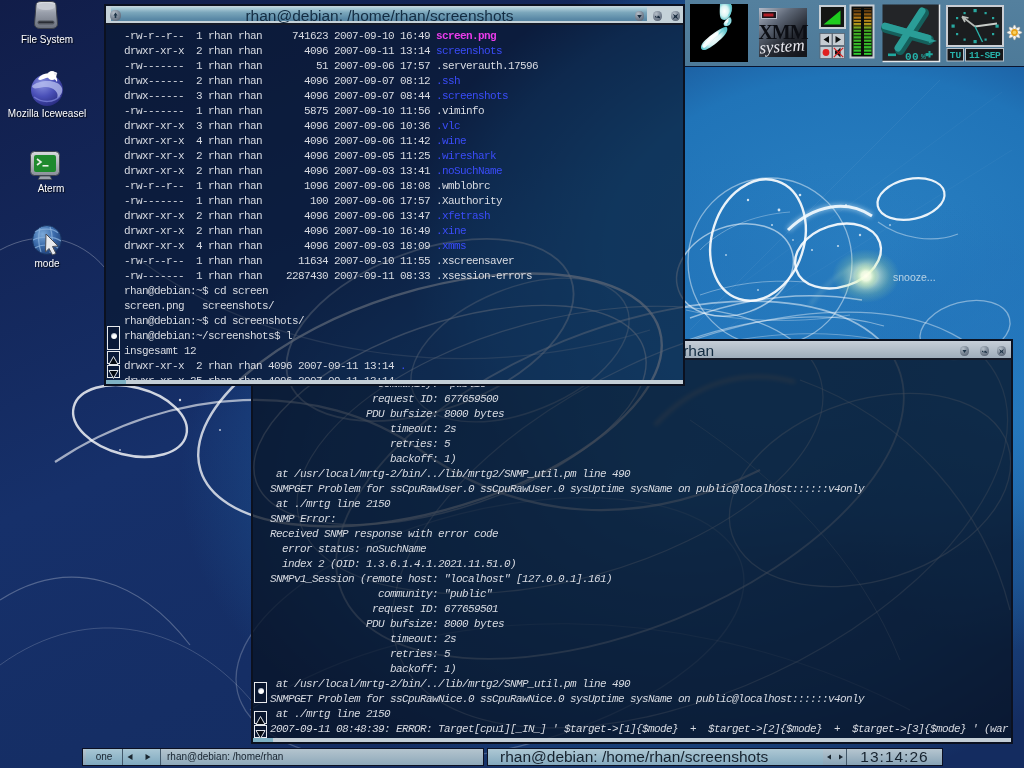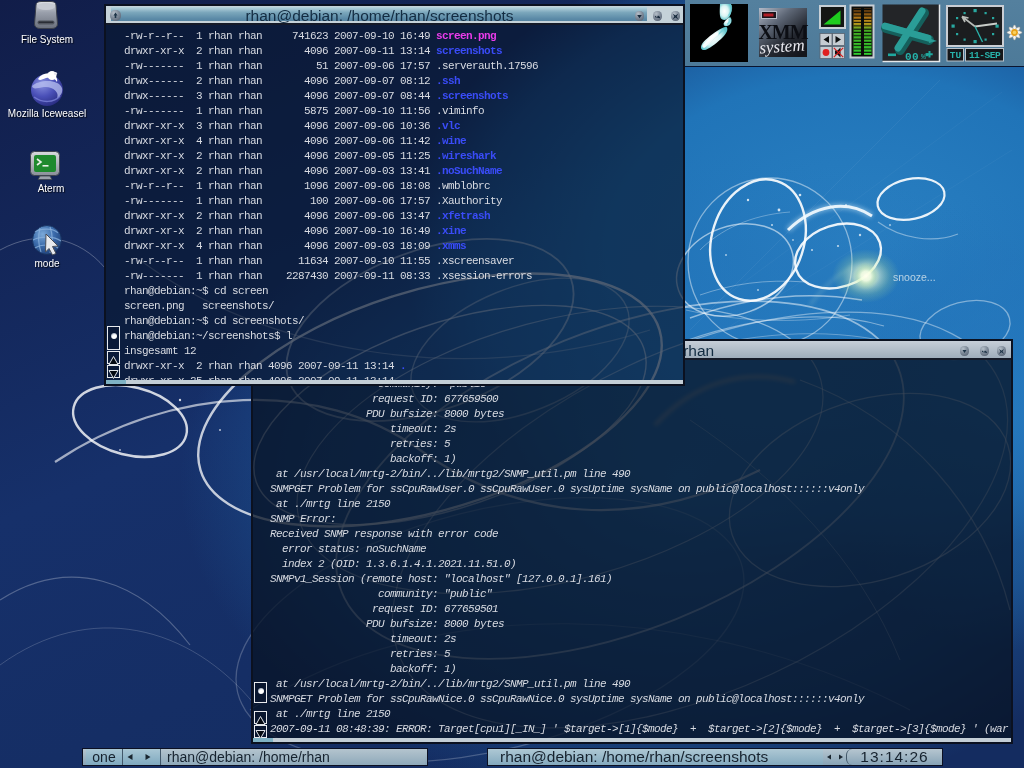--- a/index.html
+++ b/index.html
@@ -5,21 +5,21 @@
 html,body{margin:0;padding:0;width:1024px;height:768px;overflow:hidden;background:#13265a;}
 #desk{position:absolute;left:0;top:0;width:1024px;height:768px;font-family:"Liberation Sans",sans-serif;}
 #wall{position:absolute;left:0;top:0;z-index:0;}
 .mono{font-family:"Liberation Mono",monospace;font-size:11px;letter-spacing:-0.601px;line-height:15px;white-space:pre;}
 .win{position:absolute;box-sizing:border-box;border:2px solid #0b1120;}
 .tbar{position:absolute;left:0;top:0;right:0;height:17px;}
 .ttext{position:absolute;top:1px;width:100%;text-align:center;font-size:15.5px;color:#132c42;}
 .sphere{position:absolute;width:9px;height:10px;border-radius:45%;background:radial-gradient(circle at 35% 28%,#b5bfc9 0%,#7e8a99 45%,#4e596a 100%);}
 .sphere svg{position:absolute;left:0;top:0;}
 .icolabel{position:absolute;color:#fff;font-size:10px;text-align:center;text-shadow:1px 1px 1px rgba(0,0,0,0.8);}
-.d{color:#3a4cf8;font-weight:bold;margin-top:47px;}
+.d{color:#3a4cf8;font-weight:normal;margin-top:47px;}
 .m{color:#ea3cea;font-weight:bold;}
 .sbbox{position:absolute;box-sizing:border-box;border:1px solid #e8eaee;background:rgba(10,18,40,0.35);}
 </style>
 </head>
 <body>
 <div id="desk">
 <svg id="wall" width="1024" height="768" viewBox="0 0 1024 768">
 <defs>
 <linearGradient id="base" x1="0" y1="0" x2="0.6" y2="1">
  <stop offset="0" stop-color="#111d49"></stop>
@@ -431,30 +431,30 @@
           </svg></div>
     <div class="sbbox" style="left:1px;top:359px;width:13px;height:13px;"><svg width="11" height="11">
             <path d="M5.5,9.5 L1,1.5 L10,1.5 Z" fill="#050a12" stroke="#dfe3e8" stroke-width="1"></path>
           </svg></div>
   </div>
   <div style="position:absolute;left:0;bottom:0;height:4px;width:100%;background:#c3ced6;">
         <div style="position:absolute;left:0;top:0;width:20px;height:4px;background:#7fb2c4;"></div>
       </div>
 </div>
 
-<div id="bar1" style="position:absolute;left:82px;top:748px;width:346px;height:18px;z-index:4;background:linear-gradient(#b6c6d0,#87a3b6);border:1px solid #0c1022;box-sizing:border-box;font-size:14px;color:#16222e;">
+<div id="bar1" style="position:absolute;left:82px;top:748px;width:402px;height:18px;z-index:4;background:linear-gradient(#b6c6d0,#87a3b6);border:1px solid #0c1022;box-sizing:border-box;font-size:10px;color:#16222e;">
   <div style="position:absolute;left:3px;top:0px;width:36px;height:16px;background:linear-gradient(#a8c6d4,#7fa9bf);border-right:1px solid #42586a;text-align:center;line-height:16px;">one</div>
   <div style="position:absolute;left:40px;top:0px;width:37px;height:16px;background:linear-gradient(#a8c6d4,#7fa9bf);border-right:1px solid #42586a;"><svg width="37" height="16">
           <path d="M9.5,5 L9.5,11 L4.5,8 Z M22.5,5 L22.5,11 L27.5,8 Z" fill="#1a2630"></path>
         </svg></div>
   <div style="position:absolute;left:79px;top:0px;right:2px;height:16px;background:linear-gradient(#b4c4ce,#8ea9ba);line-height:16px;padding-left:5px;">rhan@debian: /home/rhan</div>
 </div>
 <div id="bar2" style="position:absolute;left:487px;top:748px;width:456px;height:18px;z-index:4;background:linear-gradient(#b6c6d0,#87a3b6);border:1px solid #0c1022;box-sizing:border-box;font-size:15.5px;color:#16222e;">
   <div style="position:absolute;left:0px;top:0px;width:335px;height:16px;background:linear-gradient(#aec8d4,#83a9be);line-height:16px;padding-left:12px;box-sizing:border-box;">rhan@debian: /home/rhan/screenshots</div>
   <div style="position:absolute;left:335px;top:0px;width:11px;height:16px;"><svg width="11" height="16">
           <path d="M8,5.5 L8,10.5 L4,8 Z" fill="#1a2630"></path>
         </svg></div>
   <div style="position:absolute;left:347px;top:0px;width:11px;height:16px;"><svg width="11" height="16">
           <path d="M4,5.5 L4,10.5 L8,8 Z" fill="#1a2630"></path>
         </svg></div>
-  <div style="position:absolute;left:358px;top:0px;right:0;height:16px;border-left:1px solid #42586a;text-align:center;line-height:16px;letter-spacing:1px;border-radius:6px;">13:14:26</div>
+  <div style="position:absolute;left:358px;top:0px;right:0;height:16px;border-left:1px solid #42586a;text-align:center;line-height:16px;letter-spacing:1px;">13:14:26</div>
 </div>
 </div>
 
 </body></html>

